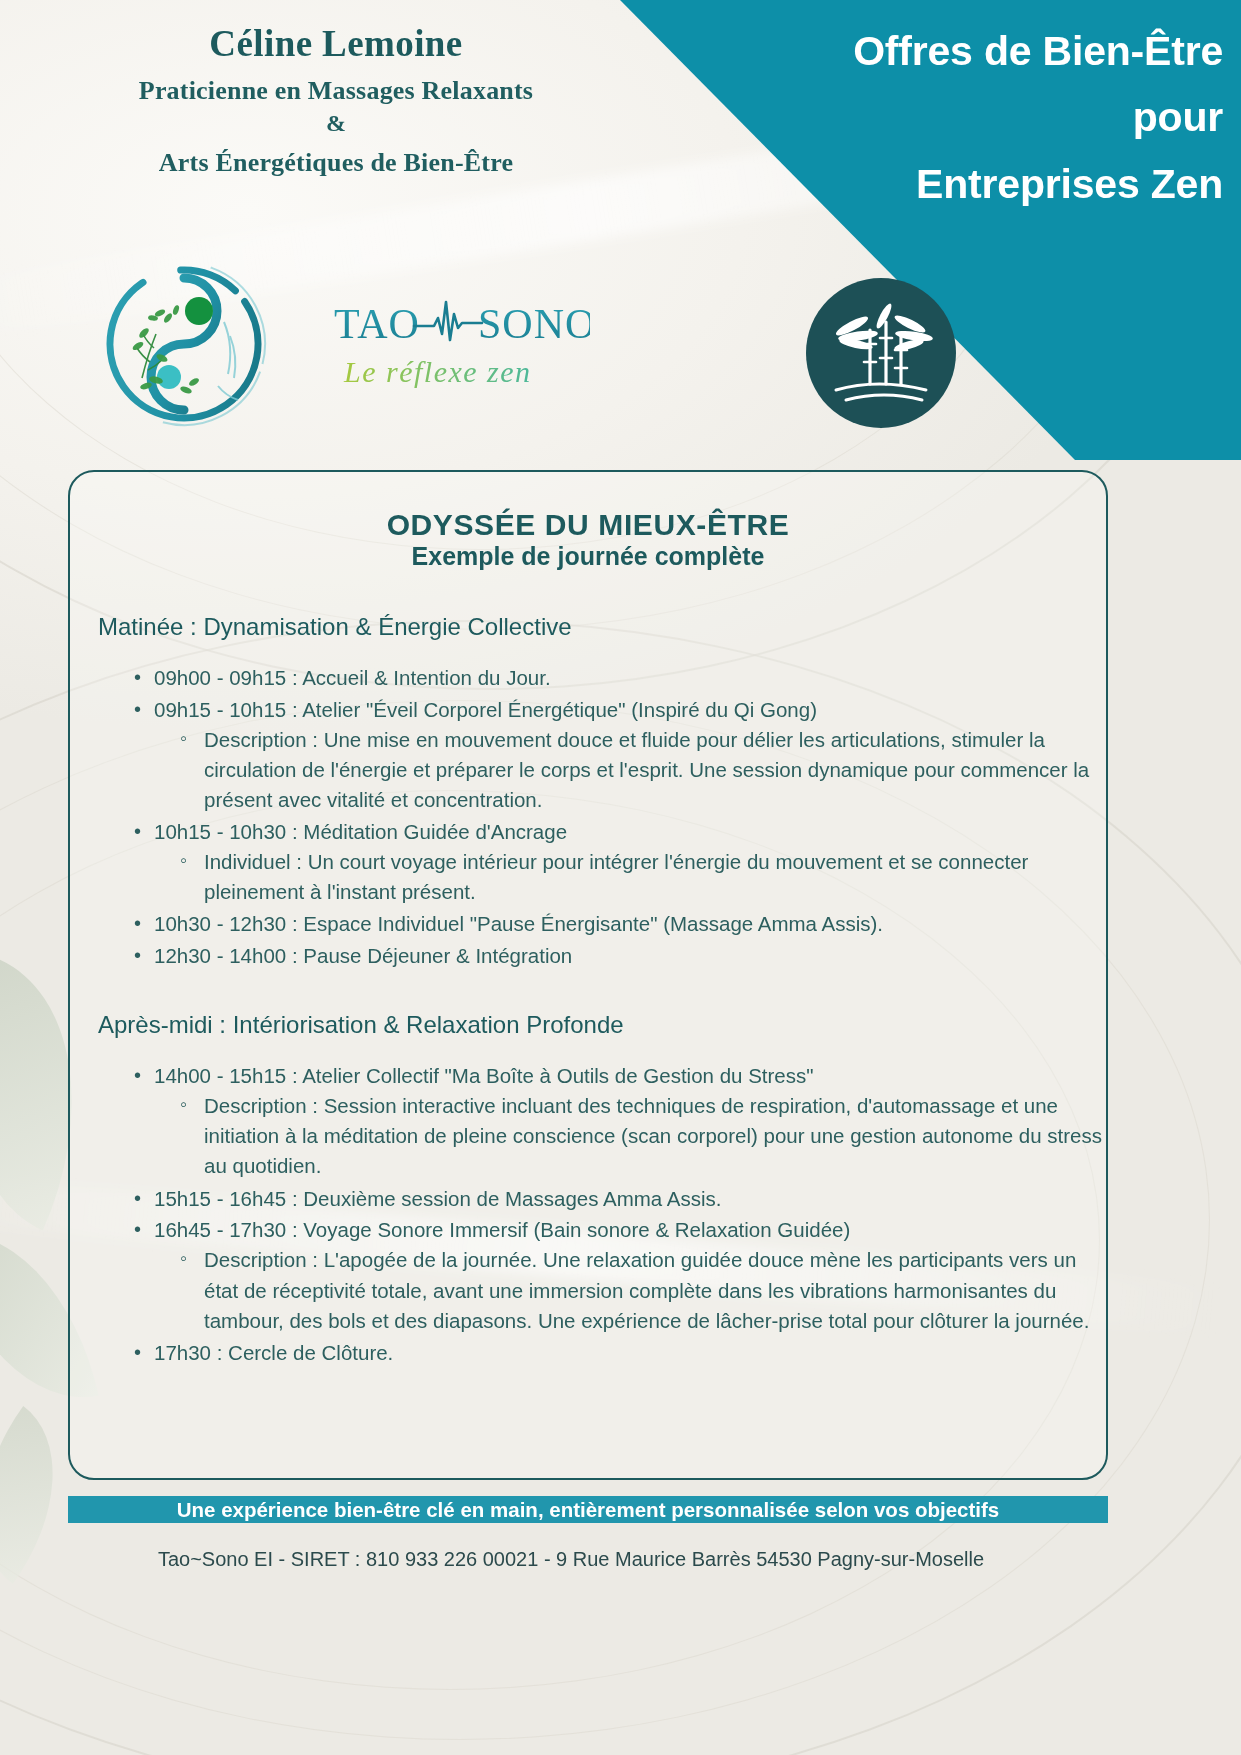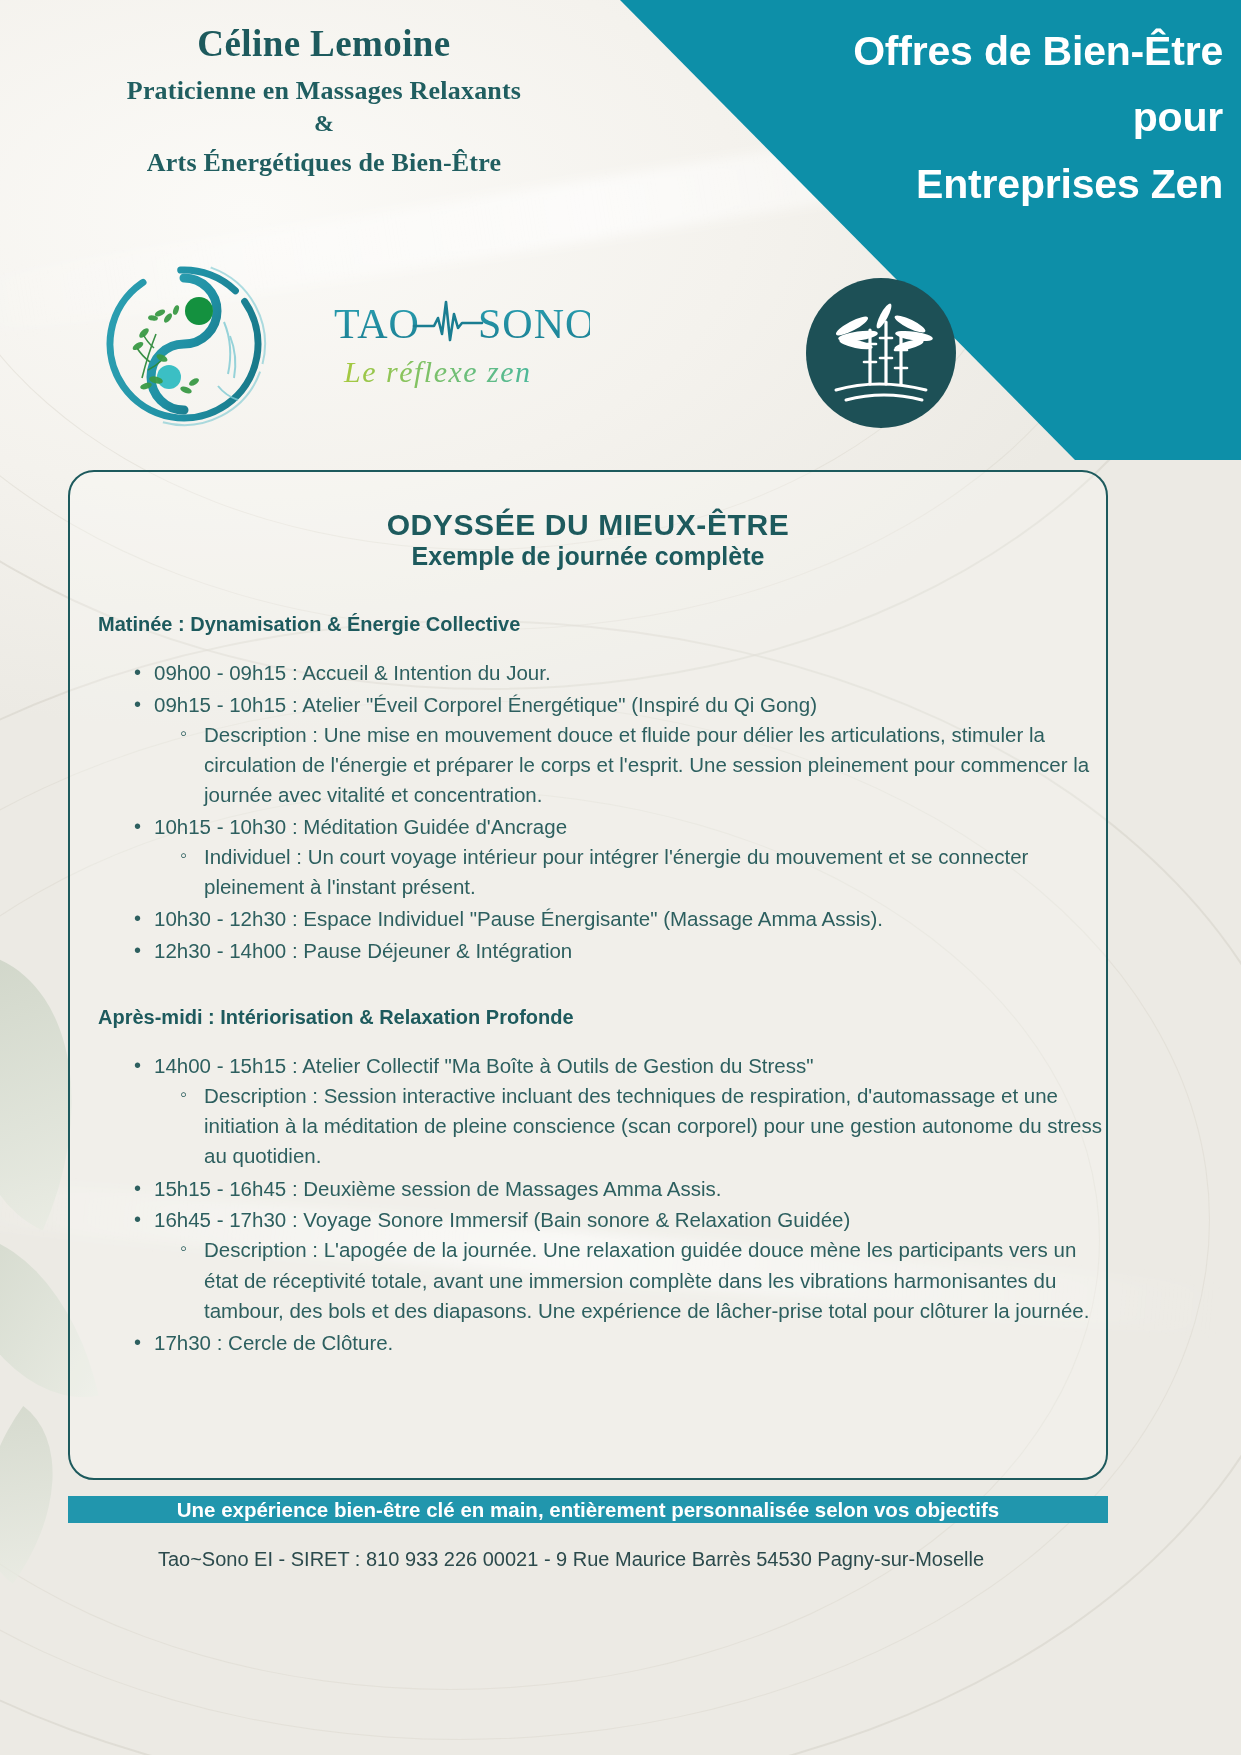--- a/index.html
+++ b/index.html
@@ -68,21 +68,21 @@
     line-height: 1.62;
     letter-spacing: -0.2px;
     z-index: 4;
   }
   #teal-banner-inner div { white-space: nowrap; }
 
   
   #header-left {
     position: absolute;
     top: 22px;
-    left: 4px;
+    left: 16px;
     width: 640px;
     text-align: center;
     z-index: 5;
     color: #1e5b5e;
     font-family: "Liberation Serif", serif;
   }
   #practitioner-name {
     font-size: 37px;
     font-weight: bold;
     letter-spacing: 0.4px;
@@ -152,22 +152,22 @@
   }
   #card-subtitle {
     text-align: center;
     font-size: 25px;
     font-weight: bold;
     color: #1d5a5d;
   }
 
   .section-heading {
     margin: 42px 0 0 28px;
-    font-size: 20px;
-    font-weight: bold;
+    font-size: 24px;
+    font-weight: normal;
     color: #1d5a5d;
   }
   .section-heading.afternoon { margin-top: 40px; }
 
   ul.agenda {
     margin: 22px 0 0 62px;
     padding: 0;
     list-style: none;
   }
   ul.agenda > li {
@@ -374,21 +374,21 @@
     <div id="card-subtitle">Exemple de journée complète</div>
 
     <div class="section-heading">Matinée : Dynamisation &amp; Énergie Collective</div>
     <ul class="agenda">
       <li>
         <span class="litext">09h00 - 09h15 : Accueil &amp; Intention du Jour.</span>
       </li>
       <li>
         <span class="litext">09h15 - 10h15 : Atelier "Éveil Corporel Énergétique" (Inspiré du Qi Gong)</span>
         <ul class="sub">
-          <li>Description : Une mise en mouvement douce et fluide pour délier les articulations, stimuler la circulation de l'énergie et préparer le corps et l'esprit. Une session pleinement pour commencer la journée avec vitalité et concentration.</li>
+          <li>Description : Une mise en mouvement douce et fluide pour délier les articulations, stimuler la circulation de l'énergie et préparer le corps et l'esprit. Une session dynamique pour commencer la présent avec vitalité et concentration.</li>
         </ul>
       </li>
       <li>
         <span class="litext">10h15 - 10h30 : Méditation Guidée d'Ancrage</span>
         <ul class="sub">
           <li>Individuel : Un court voyage intérieur pour intégrer l'énergie du mouvement et se connecter pleinement à l'instant présent.</li>
         </ul>
       </li>
       <li>
         <span class="litext">10h30 - 12h30 : Espace Individuel "Pause Énergisante" (Massage Amma Assis).</span>

